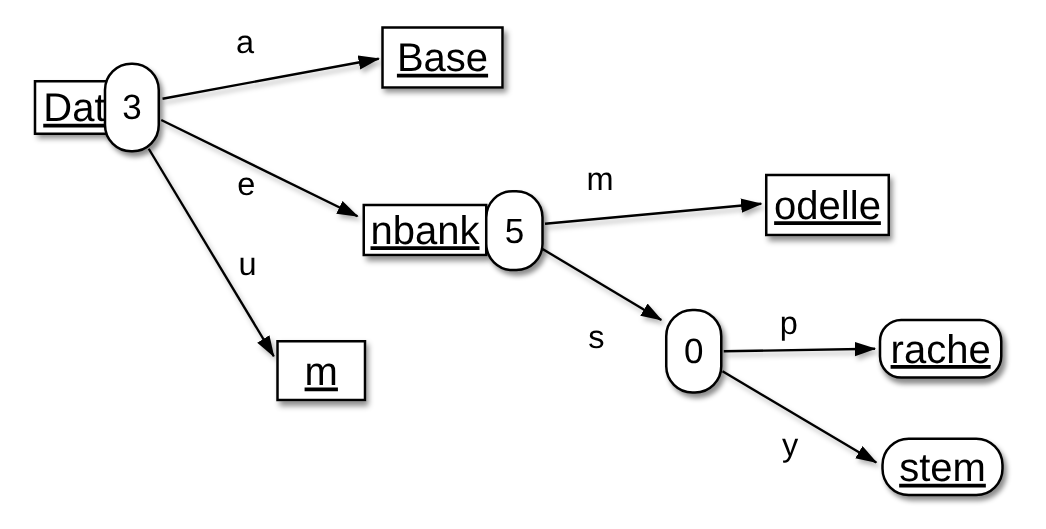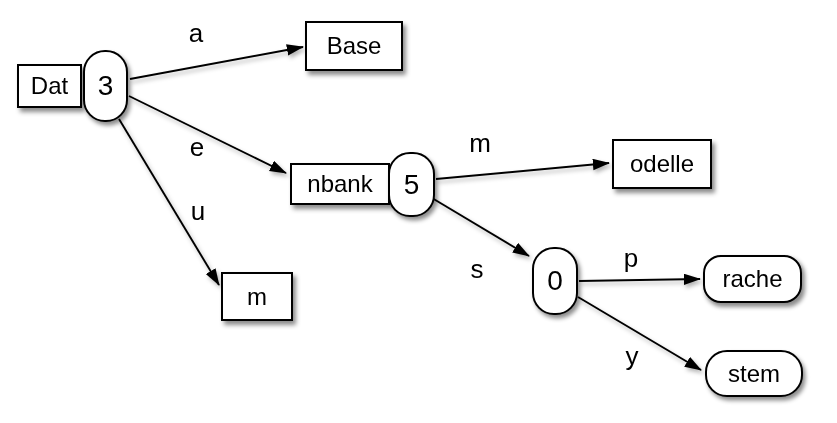--- a/index.html
+++ b/index.html
@@ -25,23 +25,24 @@
   }
   .node-rect {
     position: absolute;
     z-index: 2;
     background: #ffffff;
     border: 2.2px solid #000000;
     box-shadow: 2.5px 3.5px 4.5px rgba(0,0,0,0.45);
     display: flex;
     align-items: center;
     justify-content: center;
-    font-size: 24px;
+    font-size: 32px;
     line-height: 1;
     box-sizing: border-box;
+    text-decoration: underline;
   }
   .node-oval {
     position: absolute;
     z-index: 3;
     background: #ffffff;
     border: 2.2px solid #000000;
     border-radius: 22px;
     box-shadow: 2.5px 3.5px 4.5px rgba(0,0,0,0.45);
     display: flex;
     align-items: center;
@@ -72,21 +73,21 @@
     </defs>
     <line x1="130" y1="79" x2="303" y2="47" stroke="#000000" stroke-width="1.9" marker-end="url(#arrow)"></line>
     <line x1="129" y1="96" x2="286" y2="173" stroke="#000000" stroke-width="1.9" marker-end="url(#arrow)"></line>
     <line x1="119" y1="119" x2="219" y2="285" stroke="#000000" stroke-width="1.9" marker-end="url(#arrow)"></line>
     <line x1="436" y1="179" x2="609" y2="163" stroke="#000000" stroke-width="1.9" marker-end="url(#arrow)"></line>
     <line x1="432" y1="198" x2="529" y2="256" stroke="#000000" stroke-width="1.9" marker-end="url(#arrow)"></line>
     <line x1="579" y1="281" x2="700" y2="279" stroke="#000000" stroke-width="1.9" marker-end="url(#arrow)"></line>
     <line x1="578" y1="297" x2="701" y2="370" stroke="#000000" stroke-width="1.9" marker-end="url(#arrow)"></line>
   </svg>
 
-  <div class="node-rect" style="left:17px; top:64px; width:65px; height:44px;">
+  <div class="node-rect" style="left:27px; top:64px; width:65px; height:44px;">
     <span>Dat</span>
   </div>
   <div class="node-oval" style="left:83px; top:50px; width:45px; height:72px;">
     <span>3</span>
   </div>
 
   <div class="node-rect" style="left:305px; top:21px; width:98px; height:50px;">
     <span>Base</span>
   </div>
 

